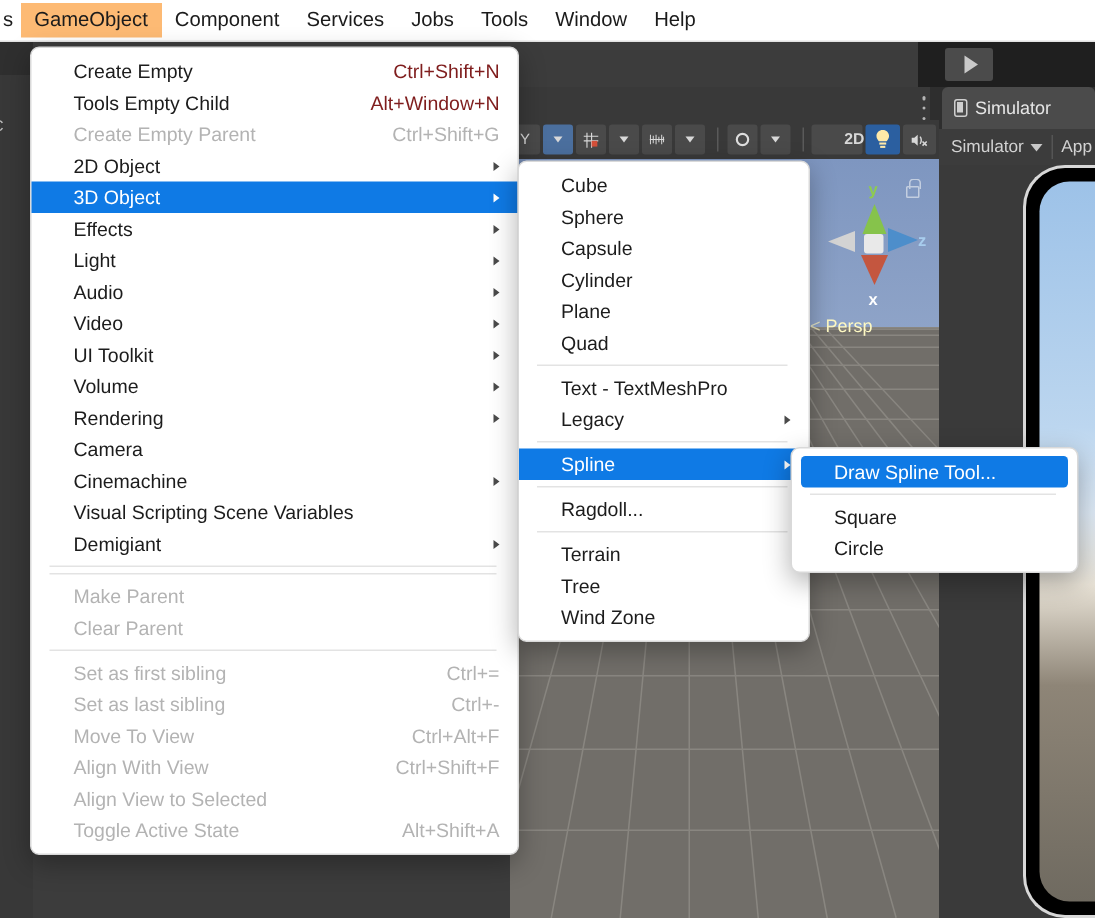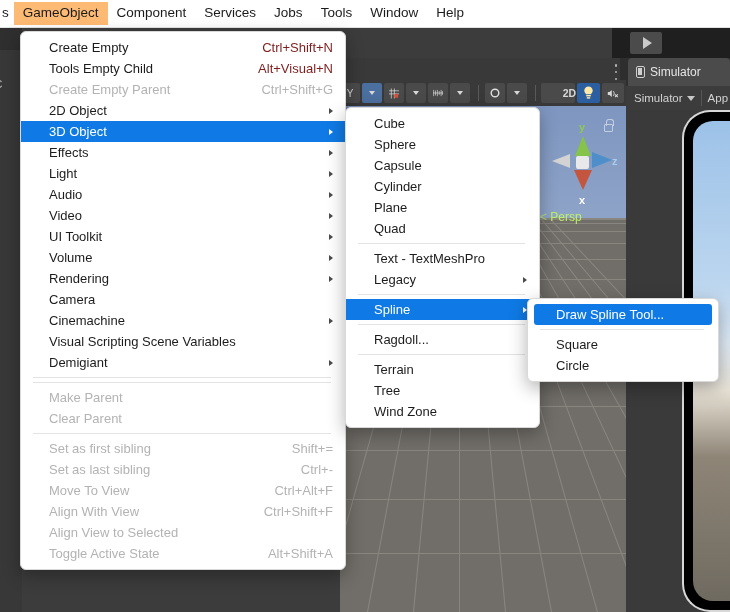--- a/index.html
+++ b/index.html
@@ -166,21 +166,21 @@
   .grid-lines { position: absolute; inset: 0; opacity: .35; }
   .grid-lines div { position: absolute; background: #b7b4ad; }
 
   .gizmo {
     position: absolute; left: 200px; top: 8px; width: 82px; height: 100px;
     z-index: 9;
   }
   .gz-lbl { position: absolute; font-size: 11px; color: #f0f0f0; font-weight: bold; }
   .gz-cone { position: absolute; width: 0; height: 0; }
   .gz-hub { position: absolute; left: 36px; top: 42px; width: 13px; height: 13px; background: #e9e9e9; border-radius: 2px; }
-  .persp-lbl { position: absolute; left: 6px; top: 100px; font-size: 12px; color: #bef264; }
+  .persp-lbl { position: absolute; left: 6px; top: 100px; font-size: 12px; color: #fef9c3; }
   .lock-ic {
     position: absolute; left: 64px; top: 10px; width: 9px; height: 8px;
     border: 1.5px solid #c3cee0; border-radius: 1px;
   }
   .lock-ic::before {
     content: ""; position: absolute; left: 1px; top: -6px;
     width: 6px; height: 6px; border: 1.5px solid #c3cee0; border-bottom: none;
     border-radius: 3px 3px 0 0;
   }
 
@@ -417,21 +417,21 @@
       <div class="menubar-item"><span>Help</span></div>
     </div>
 
   <div class="menu" id="menu-gameobject">
       <div class="mi">
         <span>Create Empty</span>
         <span class="shortcut">Ctrl+Shift+N</span>
       </div>
       <div class="mi">
         <span>Tools Empty Child</span>
-        <span class="shortcut">Alt+Visual+N</span>
+        <span class="shortcut">Alt+Window+N</span>
       </div>
       <div class="mi disabled">
         <span>Create Empty Parent</span>
         <span class="shortcut">Ctrl+Shift+G</span>
       </div>
       <div class="mi">
         <span>2D Object</span>
         <span class="arrow"></span>
       </div>
       <div class="mi sel">
@@ -484,21 +484,21 @@
       <div class="msep"></div>
       <div class="mi disabled">
         <span>Make Parent</span>
       </div>
       <div class="mi disabled">
         <span>Clear Parent</span>
       </div>
       <div class="msep"></div>
       <div class="mi disabled">
         <span>Set as first sibling</span>
-        <span class="shortcut">Shift+=</span>
+        <span class="shortcut">Ctrl+=</span>
       </div>
       <div class="mi disabled">
         <span>Set as last sibling</span>
         <span class="shortcut">Ctrl+-</span>
       </div>
       <div class="mi disabled">
         <span>Move To View</span>
         <span class="shortcut">Ctrl+Alt+F</span>
       </div>
       <div class="mi disabled">

